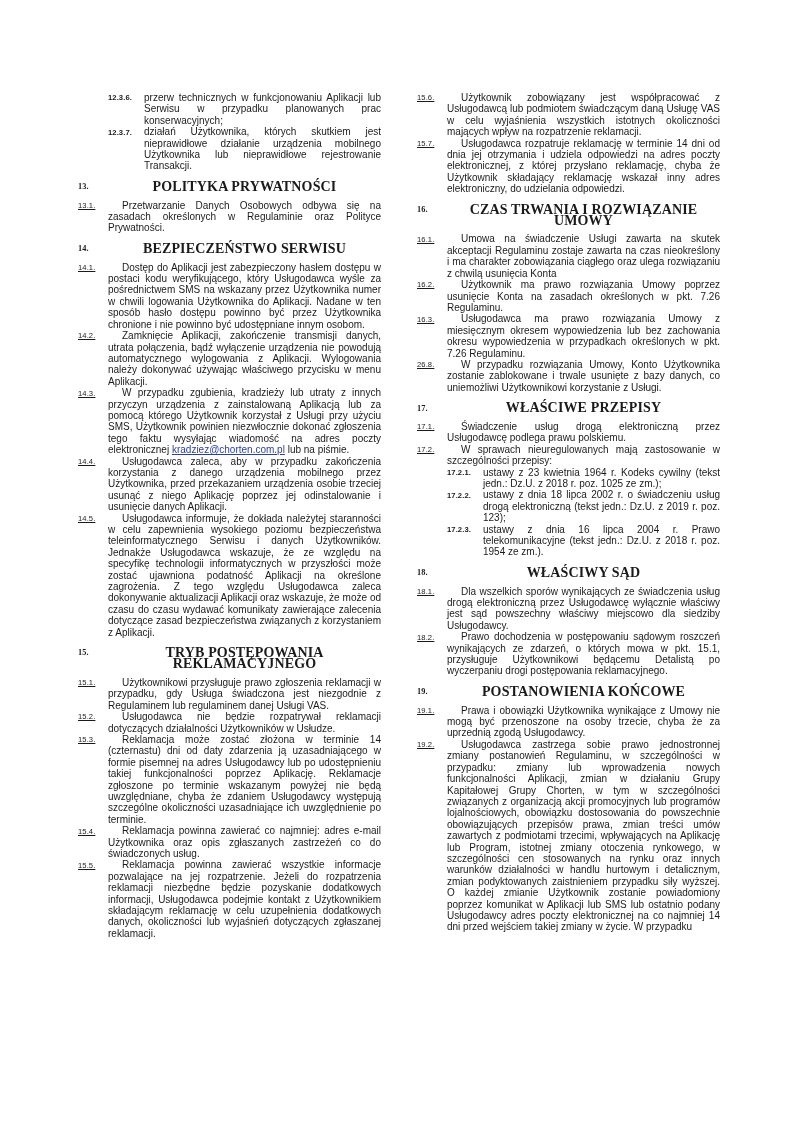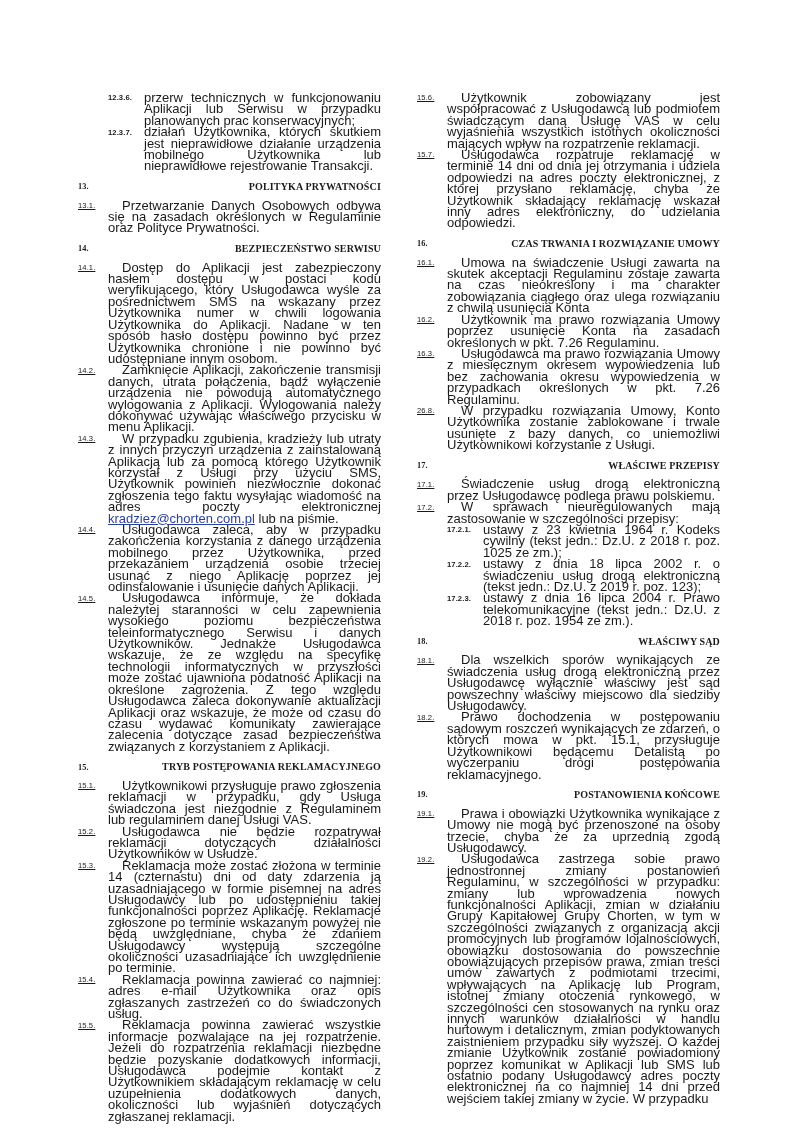--- a/index.html
+++ b/index.html
@@ -37,31 +37,31 @@
   .num {
     flex: 0 0 auto;
     font-size: 7.6px;
     line-height: 11.4px;
     letter-spacing: 0.1px;
     padding-top: 0.4px;
     color: #1a1a1a;
   }
   .body {
     flex: 1 1 auto;
-    font-size: 13px;
+    font-size: 10px;
     line-height: 11.4px;
     text-align: justify;
     text-justify: inter-word;
     hyphens: none;
     color: #1a1a1a;
   }
   
   .lvl1 > .num { width: 30px; font-weight: bold; font-size: 8.3px; }
-  .lvl1 > .body { font-weight: bold; font-size: 10px; letter-spacing: 0.15px;
-                  text-align: right; }
+  .lvl1 > .body { font-weight: bold; font-size: 14px; letter-spacing: 0.15px;
+                  text-align: center; }
   .lvl2 > .num { width: 30px; text-decoration: underline; }
   .lvl2 > .body { text-indent: 14px; }
   .lvl3 > .num { width: 36px; margin-left: 30px; font-weight: bold; }
   .lvl3 > .body { }
 
   .sec-head { margin-top: 9px; margin-bottom: 7px; font-family: Liberation Serif, serif; }
   .para { margin-bottom: 0px; }
   .para-sub { margin-bottom: 0px; }
 
   a.mail {

